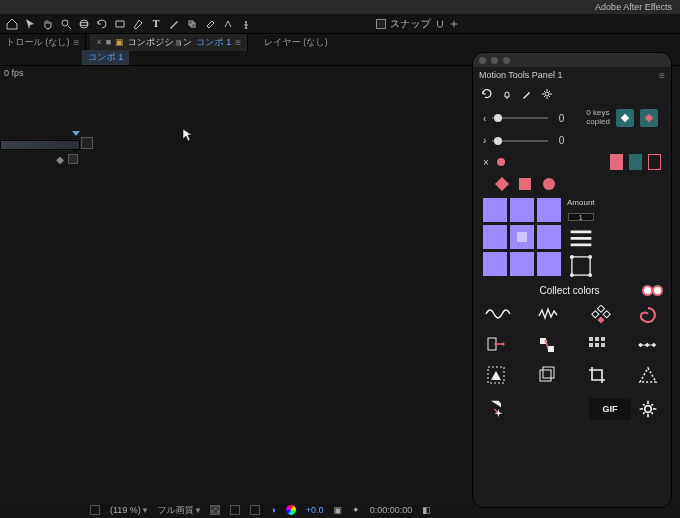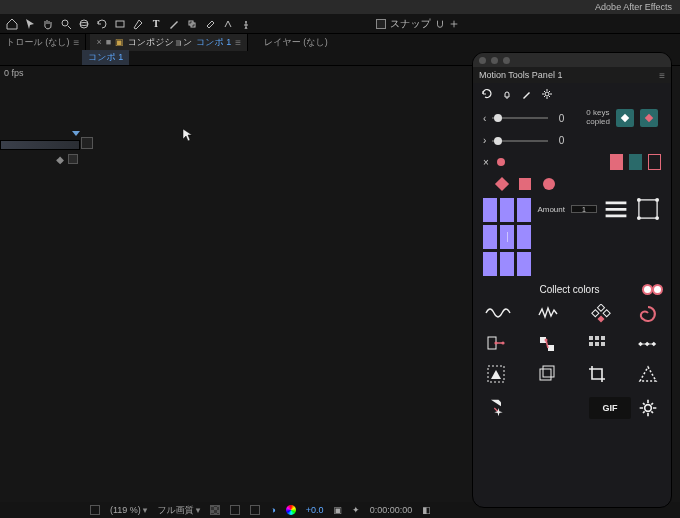--- a/index.html
+++ b/index.html
@@ -75,21 +75,21 @@
   .shape.sq{ background:var(--mag);}
   .shape.ci{ background:var(--mag); border-radius:50%;}
   .shape.di{ width:10px;height:10px; background:var(--mag); transform:rotate(45deg);}
   .sq-swatch{ width:16px;height:16px; border:1px solid #555;}
   .sq-swatch.fill{ background:var(--mag); border-color:var(--mag);}
   .sq-swatch.teal{ background:var(--teal); border-color:var(--teal);}
   .grid3 { width:78px; height:78px; display:grid; grid-template-columns:repeat(3,1fr); grid-template-rows:repeat(3,1fr); gap:3px;}
   .grid3 .cell{ background:var(--accent);}
   .grid3 .cell.center{ position:relative;}
   .grid3 .cell.center::after{content:"";position:absolute;inset:7px;background:rgba(255,255,255,.5);}
-  .amount-col{ display:flex; flex-direction:row; gap:6px; align-items:center;}
+  .amount-col{ display:flex; flex-direction:column; gap:6px; align-items:center;}
   .amount-col .lbl{ font-size:8px; color:#ccc;}
   .mini-track{ width:26px;height:8px; background:#111; border:1px solid #555;}
   .icon-stack{ width:26px;height:22px; display:flex; align-items:center; justify-content:center;}
   .collect { text-align:center; font-size:10px; color:#eee; font-weight:500;}
   .eye-pair{ display:flex; gap:3px;}
   .eye{ width:7px;height:7px; border-radius:50%; background:#fff; box-shadow:0 0 0 2px var(--mag);}
   .tool-row{ display:flex; justify-content:space-between; align-items:center; padding:0 2px;}
   .wave svg{ width:28px; height:16px;}
   .small-ico{ width:22px; height:22px; display:flex; align-items:center; justify-content:center;}
   .small-ico svg{ width:20px;height:20px;}

